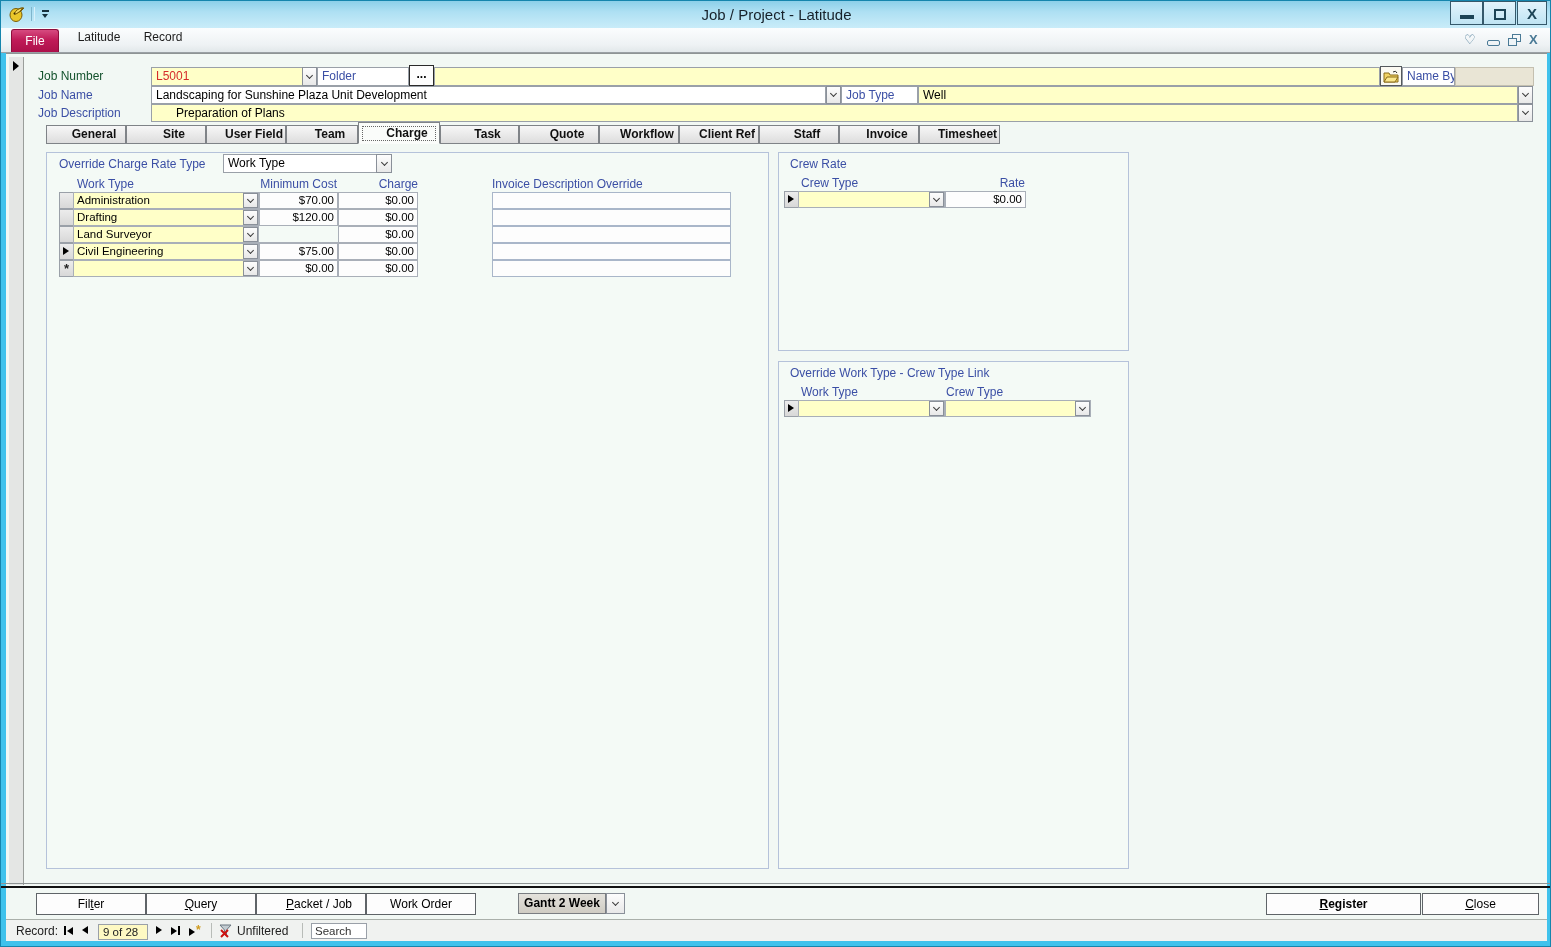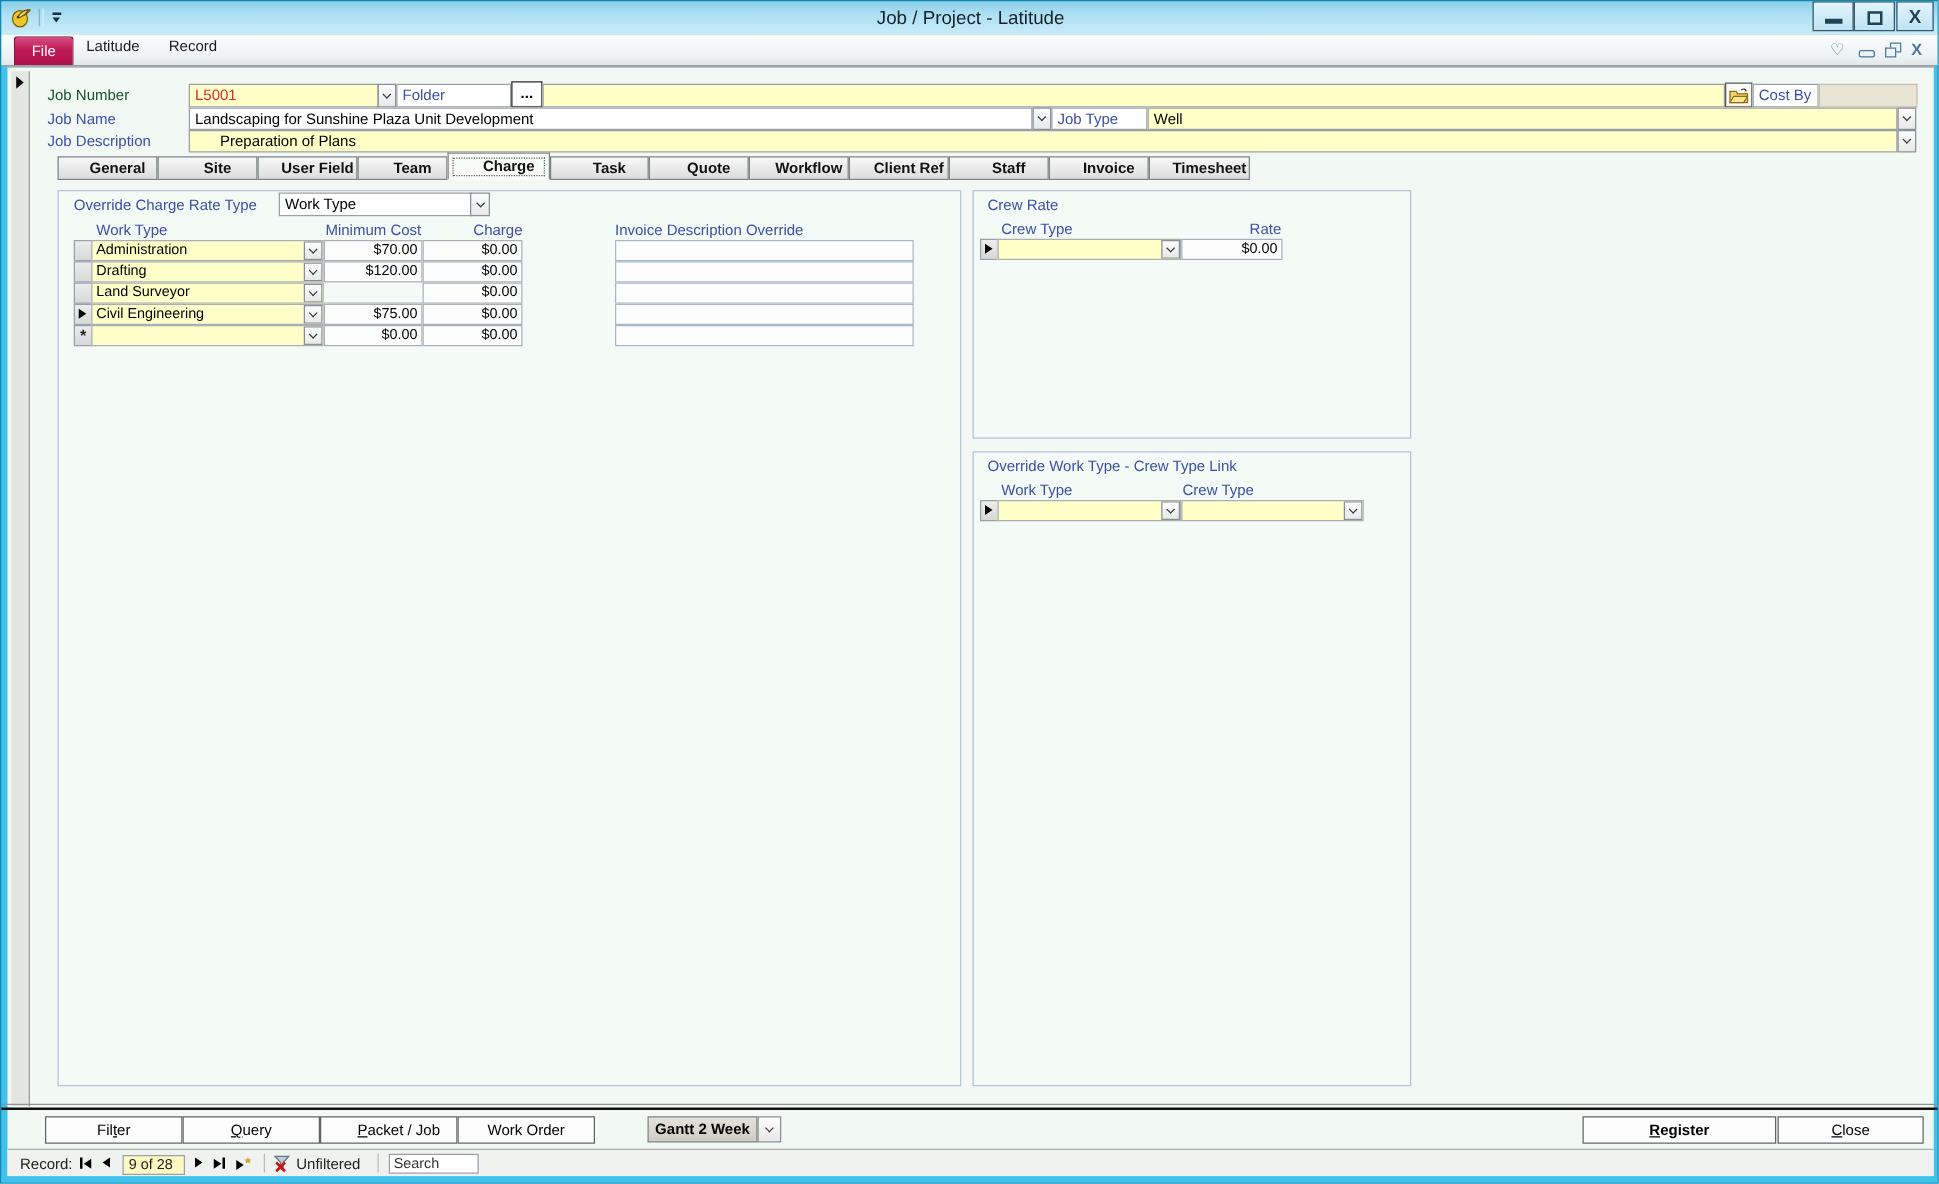--- a/index.html
+++ b/index.html
@@ -19,21 +19,21 @@
   .qat-dd .tri { position:absolute; left:1px; top:4px; width:0; height:0; border-left:3.5px solid transparent; border-right:3.5px solid transparent; border-top:4px solid #16303c; }
   .winbtn { top:0px; height:24px; background:linear-gradient(#e3f4fc,#bfe4f3); border:1px solid #35596b; color:#1c4456; text-align:center; }
   .winbtn-min { left:1449px; width:33px; } .winbtn-max { left:1482px; width:33px; } .winbtn-close { left:1516px; width:30px; }
   .glyph-min { position:absolute; left:9px; top:13px; width:14px; height:4px; background:#1c4456; }
   .glyph-max { position:absolute; left:10px; top:7px; width:12px; height:11px; border:2.5px solid #1c4456; }
   .glyph-x { font-size:15px; font-weight:bold; line-height:24px; }
 
   
   .ribbon { left:0; top:27px; width:1551px; height:25px; background:linear-gradient(#fbfdfe,#eef2f4 70%,#e2e8ea); border-bottom:1px solid #9aa0a4; }
   .file-tab { left:10px; top:1px; width:48px; height:23px; background:linear-gradient(#d64b80,#c01b58 45%,#ad104a); border:1px solid #8f0d3c; border-bottom:none; border-radius:3px 3px 0 0; color:#fff; font-size:12px; text-align:center; line-height:22px; }
-  .ribbon-tab { top:0; height:20px; color:#1c1c1c; font-size:12px; line-height:18px; }
+  .ribbon-tab { top:0; height:20px; color:#1c1c1c; font-size:12px; text-align:center; line-height:18px; }
   .rt-latitude { left:68px; width:60px; } .rt-record { left:134px; width:56px; }
   .mdi-icons { color:#4a7a96; }
   .mdi-heart { left:1463px; top:31px; font-size:13px; }
   .mdi-min { left:1486px; top:39px; width:13px; height:6px; border:1.5px solid #4a7a96; border-radius:2px; }
   .mdi-rest1 { left:1511px; top:33px; width:9px; height:8px; border:1.5px solid #4a7a96; }
   .mdi-rest2 { left:1507px; top:37px; width:9px; height:8px; border:1.5px solid #4a7a96; background:#eef4f7; }
   .mdi-x { left:1528px; top:31px; font-size:13px; font-weight:bold; }
 
   
   .formbody { left:5px; top:52px; width:1541px; height:888px; background:#f2f8f4; border-top:1px solid #8e9494; }
@@ -73,21 +73,21 @@
   .gantt-btn { left:517px; top:892px; width:88px; height:21px; background:linear-gradient(#e4e2dc,#cfccc3); border:1px solid #7a7e82; font-size:12px; font-weight:bold; text-align:center; line-height:19px; }
   .gantt-dd { left:605px; top:892px; width:19px; height:21px; }
 
   
   .recordbar { left:5px; top:918px; width:1541px; height:22px; background:#f0f2f0; border-top:1px solid #aab0aa; font-size:12px; color:#222; }
   .nav-tri-r { width:0; height:0; border-left:6px solid #000; border-top:4px solid transparent; border-bottom:4px solid transparent; }
   .nav-tri-l { width:0; height:0; border-right:6px solid #000; border-top:4px solid transparent; border-bottom:4px solid transparent; }
   .nav-bar { width:2px; height:9px; background:#000; }
   .nav-grp { position:absolute; top:6px; display:flex; align-items:center; gap:1px; }
   .vsep { position:absolute; top:3px; width:1px; height:15px; background:#b8bcb8; }
-  .searchbox { position:absolute; left:270px; top:3px; width:72px; height:16px; border:1px solid #9aa0a8; background:#fff; font-size:11.5px; padding:0 3px; color:#333; font-family:"Liberation Sans",sans-serif; }
+  .searchbox { position:absolute; left:270px; top:3px; width:56px; height:16px; border:1px solid #9aa0a8; background:#fff; font-size:11.5px; padding:0 3px; color:#333; font-family:"Liberation Sans",sans-serif; }
   .bottomstrip { left:0; top:940px; width:1551px; height:7px; background:#3fc2ec; }
   u { text-decoration:underline; }
 </style>
 </head>
 <body>
 
 <div class="window">
 
   <div class="abs titlebar">
     <svg class="abs app-icon" viewBox="0 0 18 18">
@@ -135,21 +135,21 @@
   <div class="abs field" style="left:316px; top:66px; width:92px; height:19px;"><span class="lbl">Folder</span></div>
   <div class="abs" style="left:408px; top:64px; width:25px; height:21px; background:#fdfdfd; border:1.5px solid #2a2a2a; font-size:12px; font-weight:bold; text-align:center; line-height:16px;">...</div>
   <div class="abs field yellow" style="left:433px; top:66px; width:946px; height:19px;"></div>
   <div class="abs" style="left:1379px; top:65px; width:22px; height:20px; background:#fbfaf2; border:1px solid #55595d; display:flex; align-items:center; justify-content:center;">
     <svg width="16" height="13" viewBox="0 0 16 13">
       <path d="M1 3 h5 l1 2 h8 v7 h-14 z" fill="#f2d465" stroke="#8a6d1a" stroke-width="1"></path>
       <path d="M1 12 l3 -5 h11 l-3 5 z" fill="#fbe88e" stroke="#8a6d1a" stroke-width="1"></path>
       <path d="M10 2 q3 -2 4 1" fill="none" stroke="#2a2a2a" stroke-width="1"></path>
     </svg>
   </div>
-  <div class="abs field" style="left:1401px; top:66px; width:53px; height:19px;"><span class="lbl">Cost By</span></div>
+  <div class="abs field" style="left:1401px; top:66px; width:53px; height:19px;"><span class="lbl">Name By</span></div>
   <div class="abs" style="left:1454px; top:66px; width:79px; height:19px; background:#e9e5d5; border:1px solid #c4c0b0;"></div>
 
   <div class="abs lbl" style="left:37px; top:87px;">Job Name</div>
   <div class="abs field" style="left:150px; top:85px; width:675px; height:18px;">Landscaping for Sunshine Plaza Unit Development</div>
   <div class="abs ddbtn" style="left:825px; top:85px; width:15px; height:18px;">
       <span class="chev"></span>
     </div>
   <div class="abs field" style="left:840px; top:85px; width:77px; height:18px;"><span class="lbl">Job Type</span></div>
   <div class="abs field yellow" style="left:917px; top:85px; width:600px; height:18px;">Well</div>
   <div class="abs ddbtn" style="left:1517px; top:85px; width:15px; height:18px;">

